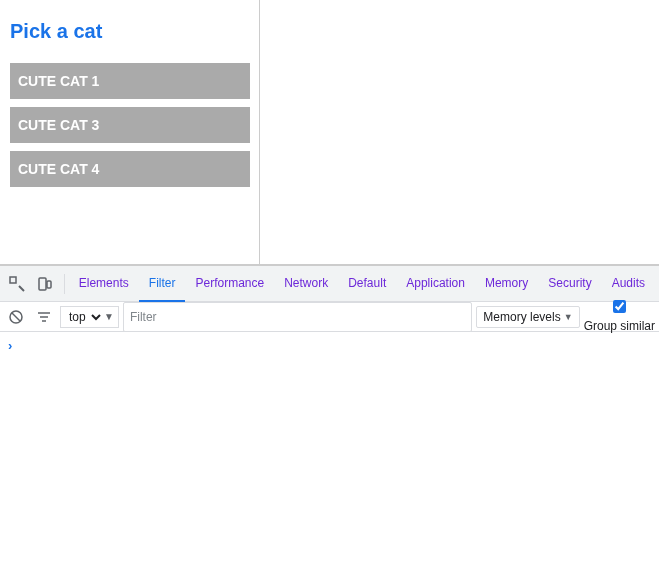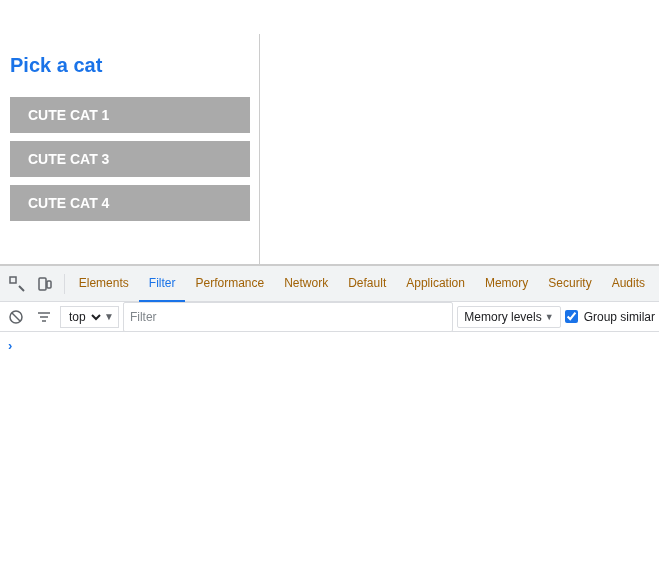--- a/index.html
+++ b/index.html
@@ -20,34 +20,33 @@
     .main-content {
       display: flex;
       height: 265px;
       border-bottom: 1px solid #ccc;
     }
 
     .left-panel {
       width: 260px;
       padding: 20px 10px;
       border-right: 1px solid #ccc;
-      margin-top: 34px;
     }
 
     .page-title {
       color: #1a73e8;
       font-size: 20px;
       font-weight: bold;
       margin-bottom: 20px;
     }
 
     .cat-button {
       display: block;
       width: 240px;
-      padding: 10px 18px;
+      padding: 10px 8px;
       margin-bottom: 8px;
       background: #aaa;
       color: #fff;
       font-size: 14px;
       font-weight: bold;
       border: none;
       cursor: pointer;
       text-align: left;
     }
 
@@ -86,21 +85,21 @@
       background: none;
       border: none;
     }
 
     .devtools-tab {
       padding: 0 10px;
       height: 36px;
       display: flex;
       align-items: center;
       font-size: 12px;
-      color: #a16207;
+      color: #6d28d9;
       cursor: pointer;
       border-bottom: 2px solid transparent;
       white-space: nowrap;
     }
 
     .devtools-tab.active {
       color: #1a73e8;
       border-bottom: 2px solid #1a73e8;
     }
 
@@ -189,20 +188,21 @@
       color: #5f6368;
     }
 
     .group-similar {
       display: flex;
       align-items: center;
       gap: 6px;
       font-size: 12px;
       color: #202124;
       white-space: nowrap;
+      flex-direction: column;
     }
 
     .group-checkbox {
       width: 13px;
       height: 13px;
       accent-color: #1a73e8;
     }
 
     
     .console-content {

